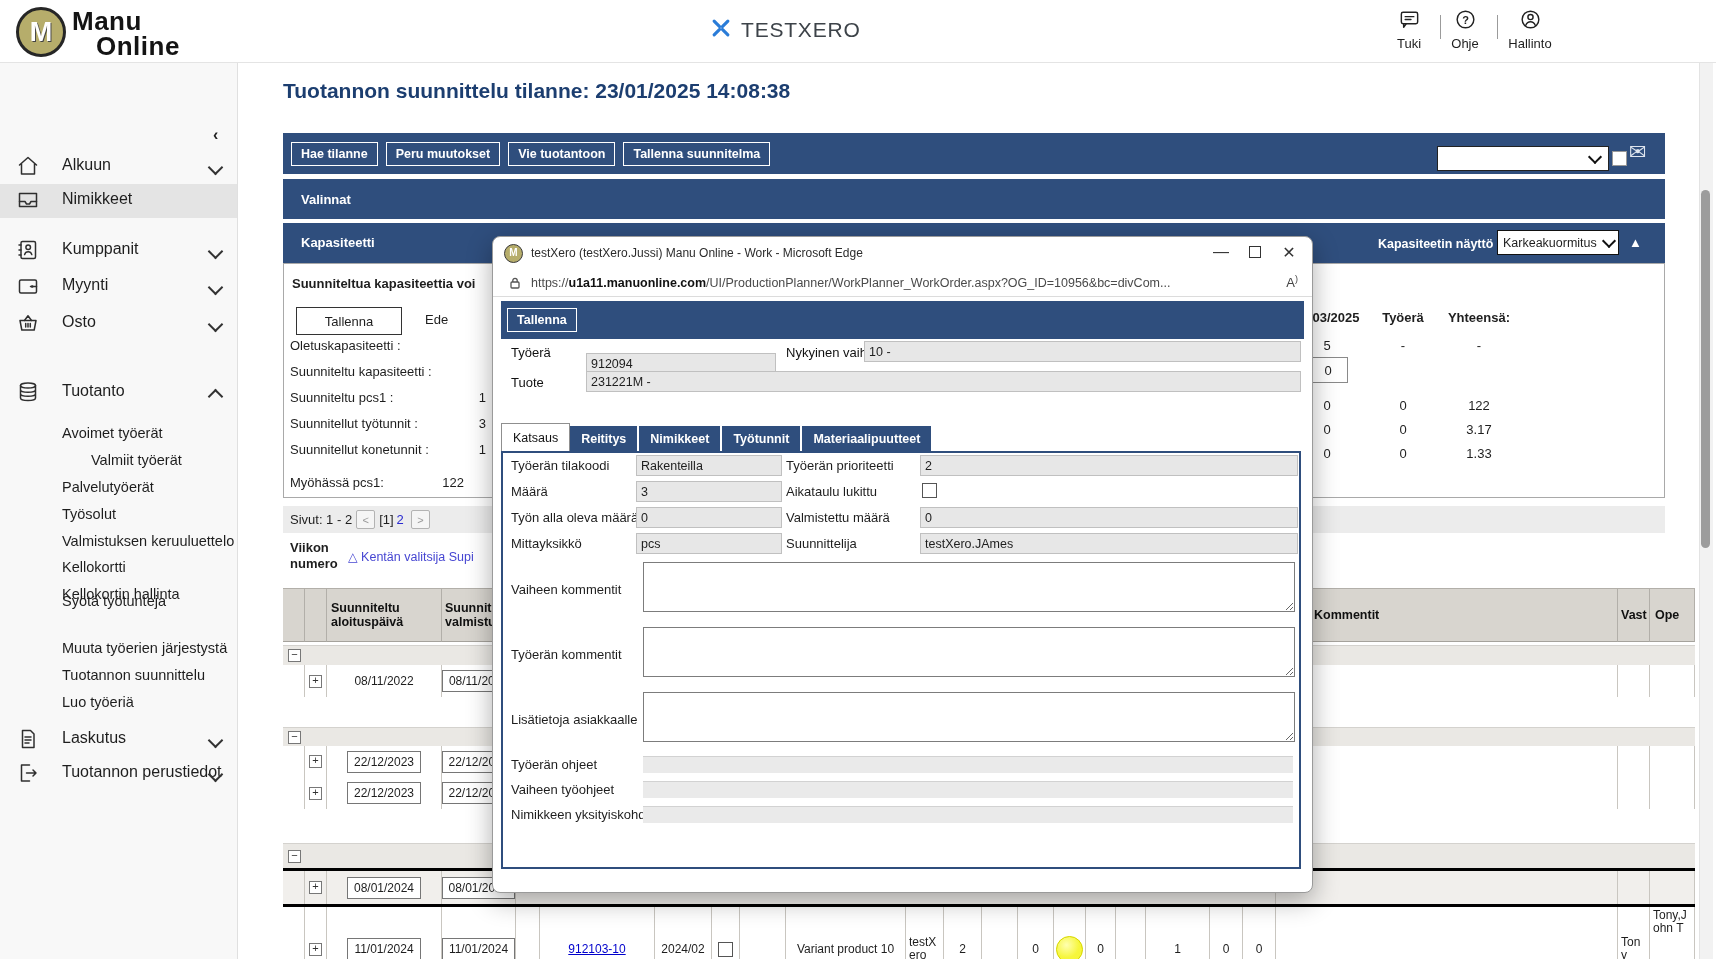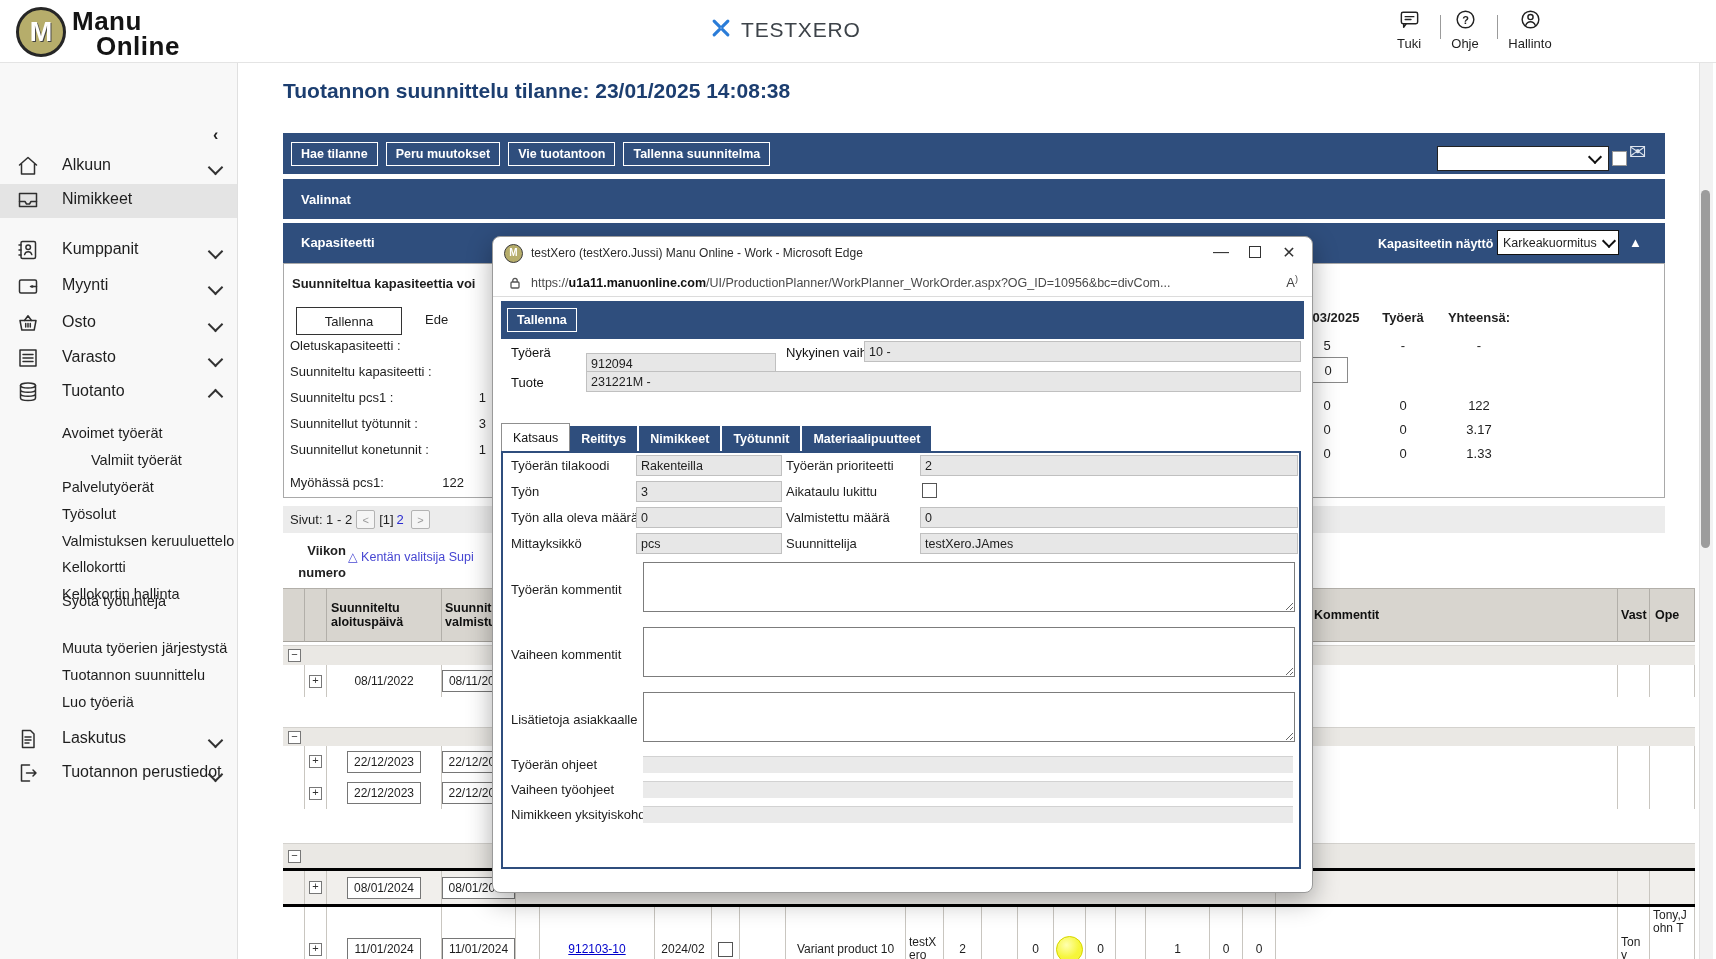--- a/index.html
+++ b/index.html
@@ -51,21 +51,21 @@
   .cp-save{left:12px;top:43px;width:104px;height:26px;background:#fff;border:1px solid #333;font-size:13px;display:flex;align-items:center;justify-content:center;cursor:pointer;}
   .cp-ede{left:141px;top:48px;font-size:13px;}
   .cp-lab{left:6px;font-size:13px;white-space:nowrap;}
   .cp-val{left:170px;width:32px;text-align:right;font-size:13px;}
   .cp-col{top:46px;font-size:13px;font-weight:bold;text-align:center;}
   .cp-num{font-size:13px;text-align:center;}
   .cp-inbox{width:38px;height:24px;background:#fff;border:1px solid #8a8a8a;font-size:13px;display:flex;align-items:center;justify-content:center;}
   #pageband{left:283px;top:506px;width:1382px;height:27px;background:#ececec;display:flex;align-items:center;font-size:13px;}
   .pgbox{width:17px;height:17px;background:#f5f5f5;border:1px solid #b3b3b3;border-radius:2px;color:#9a9a9a;font-size:11px;display:flex;align-items:center;justify-content:center;margin:0 4px;cursor:pointer;}
   .pglink{color:#2a2ad0;cursor:pointer;margin:0 3px;}
-  .wk-label{left:290px;top:540px;width:56px;font-size:13px;font-weight:bold;line-height:22px;text-align:right;}
+  .wk-label{left:290px;top:540px;width:56px;font-size:13px;font-weight:bold;line-height:16px;}
   .wk-link{left:348px;top:549px;font-size:12.5px;color:#4646d2;cursor:pointer;white-space:nowrap;}
   
   .trow{left:283px;display:flex;box-sizing:border-box;}
   .tc{border-right:1px solid #c9c6c0;box-sizing:border-box;display:flex;align-items:center;justify-content:center;font-size:12px;overflow:hidden;}
   .hrow .tc{background:#d8d5cf;border-right:1px solid #b2afa9;border-bottom:1px solid #a5a29c;border-top:1px solid #b2afa9;font-weight:bold;font-size:12.5px;color:#111;}
   .grow{background:#eae8e4;border-top:1px solid #d4d2ce;}
   .pm{width:11px;height:11px;background:#fff;border:1px solid #777;color:#333;font-size:11px;line-height:9px;text-align:center;cursor:pointer;flex:none;}
   .datebox{width:72px;height:20px;background:#fff;border:1px solid #767676;display:flex;align-items:center;justify-content:center;font-size:12px;cursor:text;}
   .blackline{left:283px;width:1412px;height:3px;background:#000;}
   .linkcell{color:#0000cc;text-decoration:underline;cursor:pointer;}
@@ -187,28 +187,20 @@
       <span class="chev"></span>
     </div>
     <div class="abs sitem" style="top:245px;">
       <span class="ic"><svg viewBox="0 0 24 24">
             <path d="M4 9.5h16l-1.8 9.5H5.8z"></path>
             <path d="M8.5 9.5L12 4.8l3.5 4.7M9.7 12.5v3.5M12 12.5v3.5M14.3 12.5v3.5"></path>
           </svg></span>
       <span class="lbl">Osto</span>
       <span class="chev"></span>
     </div>
-    <div class="abs sitem" style="top:280px;">
-      <span class="ic"><svg viewBox="0 0 24 24">
-            <rect x="4" y="4" width="16" height="16"></rect>
-            <path d="M7 8.5h10M7 12h10M7 15.5h10"></path>
-          </svg></span>
-      <span class="lbl">Varasto</span>
-      <span class="chev"></span>
-    </div>
     <div class="abs sitem" style="top:314px;">
       <span class="ic"><svg viewBox="0 0 24 24">
             <ellipse cx="12" cy="5.6" rx="7.5" ry="2.5"></ellipse>
             <path d="M4.5 5.6v4.1c0 1.4 3.4 2.5 7.5 2.5s7.5-1.1 7.5-2.5V5.6M4.5 9.7v4.1c0 1.4 3.4 2.5 7.5 2.5s7.5-1.1 7.5-2.5V9.7M4.5 13.8v4.1c0 1.4 3.4 2.5 7.5 2.5s7.5-1.1 7.5-2.5v-4.1"></path>
           </svg></span>
       <span class="lbl">Tuotanto</span>
       <span class="chev up"></span>
     </div>
 
     <div class="abs schild" style="top:357px;">Avoimet työerät</div>
@@ -495,44 +487,44 @@
     </div>
 
     <div class="tabbox">
       <div class="frow">
         <span class="l1">Työerän tilakoodi</span>
         <span class="gfield f1">Rakenteilla</span>
         <span class="l2">Työerän prioriteetti</span>
         <span class="gfield f2">2</span>
       </div>
       <div class="frow">
-        <span class="l1">Työn</span>
+        <span class="l1">Määrä</span>
         <span class="gfield f1">3</span>
         <span class="l2">Aikataulu lukittu</span>
         <span class="fck"></span>
       </div>
       <div class="frow">
         <span class="l1">Työn alla oleva määrä</span>
         <span class="gfield f1">0</span>
         <span class="l2">Valmistettu määrä</span>
         <span class="gfield f2">0</span>
       </div>
       <div class="frow">
         <span class="l1">Mittayksikkö</span>
         <span class="gfield f1">pcs</span>
         <span class="l2">Suunnittelija</span>
         <span class="gfield f2">testXero.JAmes</span>
       </div>
 
       <div class="tarow">
+        <span class="l1">Vaiheen kommentit</span>
+        <textarea style=""></textarea>
+      </div>
+      <div class="tarow">
         <span class="l1">Työerän kommentit</span>
-        <textarea style=""></textarea>
-      </div>
-      <div class="tarow">
-        <span class="l1">Vaiheen kommentit</span>
         <textarea style=""></textarea>
       </div>
       <div class="tarow">
         <span class="l1">Lisätietoja asiakkaalle</span>
         <textarea style=""></textarea>
       </div>
 
       <div class="rorow">
         <span class="l1">Työerän ohjeet</span>
         <span class="robar"></span>

